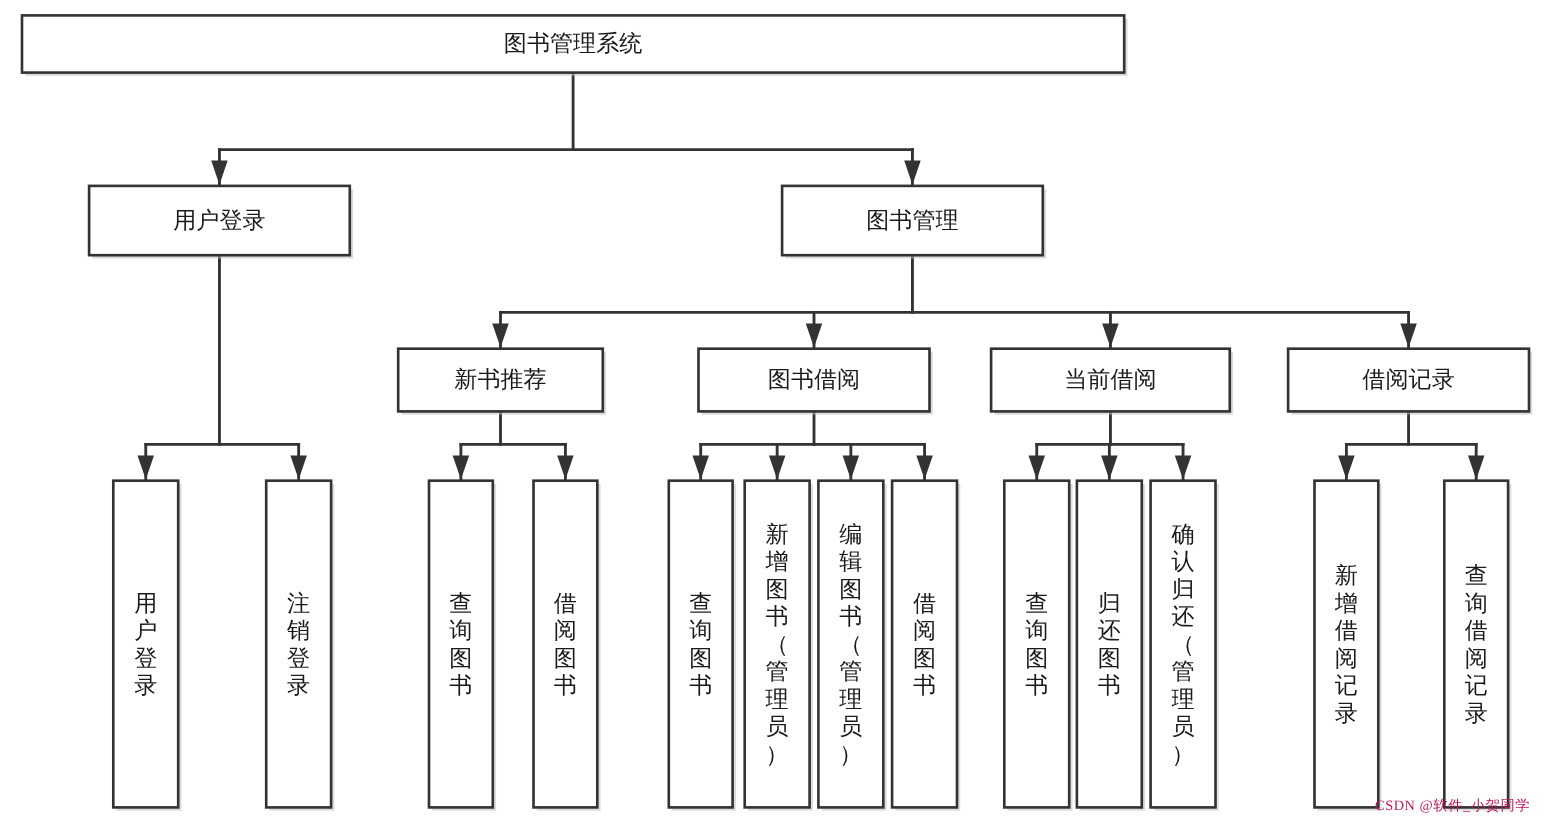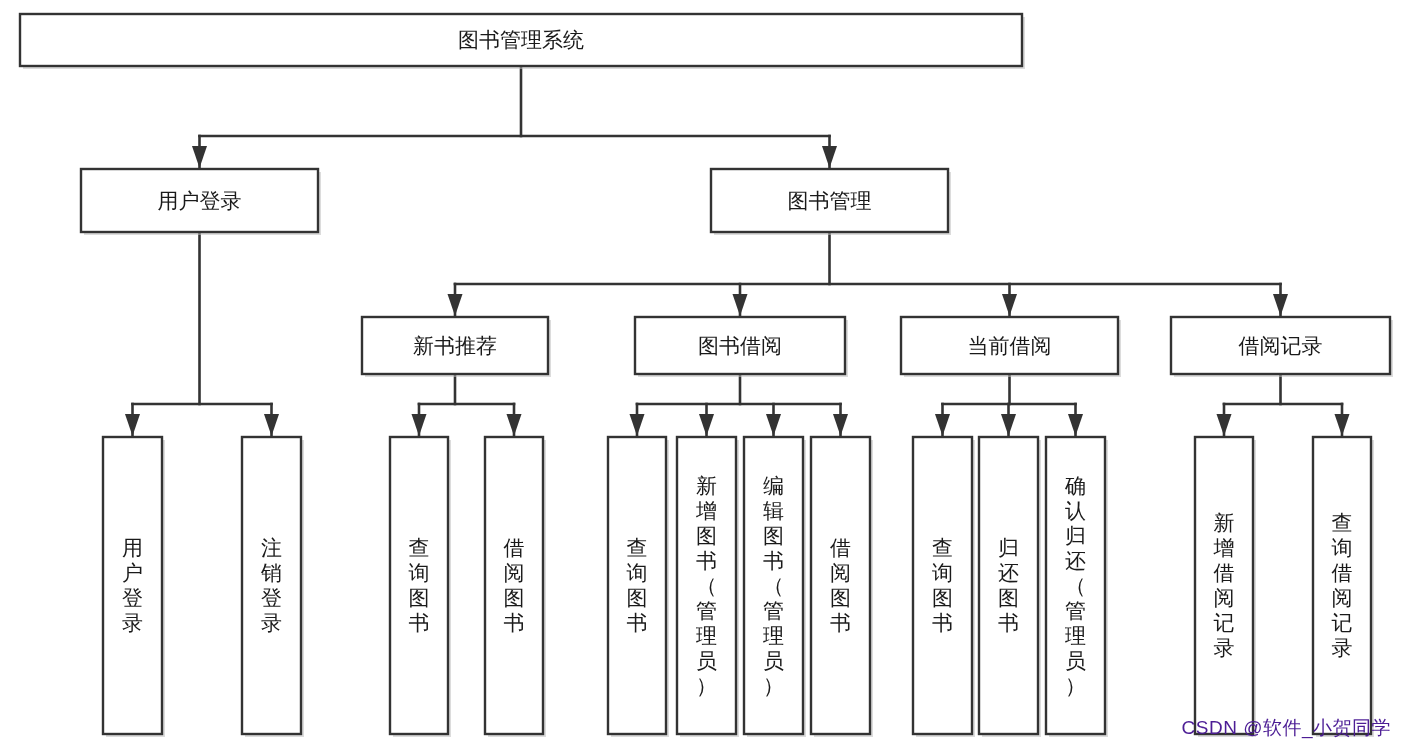--- a/index.html
+++ b/index.html
@@ -47,23 +47,23 @@
   .label-v {
     font-family: "DejaVu Sans", "Liberation Sans", sans-serif;
     font-size: 21px;
     fill: #1a1a1a;
     text-anchor: middle;
   }
   .watermark {
     position: absolute;
     right: 14px;
     bottom: 6px;
-    font-family: Liberation Sans, sans-serif;
-    font-size: 19px;
-    color: #4c1d95;
+    font-family: Liberation Serif, serif;
+    font-size: 13px;
+    color: #be185d;
     letter-spacing: 0.5px;
     white-space: nowrap;
     user-select: none;
   }
 </style>
 </head>
 <body>
 
 <svg id="diagram" viewBox="0 0 1405 747" xmlns="http://www.w3.org/2000/svg">
   <rect x="0" y="0" width="1405" height="747" fill="#ffffff"></rect>

